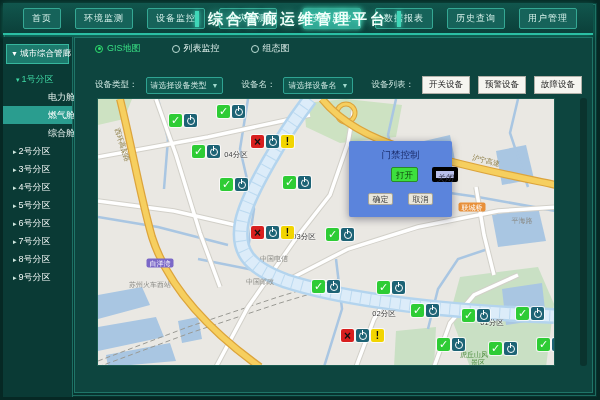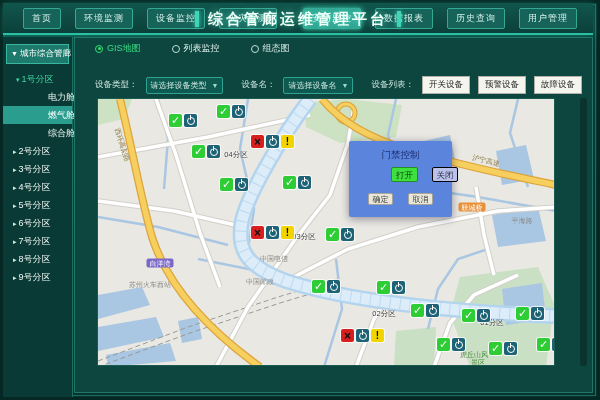--- a/index.html
+++ b/index.html
@@ -89,21 +89,21 @@
   .slabel.road-rot  { color:#8a7a40; transform:translate(-50%,-50%) rotate(14deg); }
 
   
   .dlg { position:absolute; left:251px; top:42px; width:103px; height:76px;
     background:#5b84dc; border-radius:2px; box-shadow:0 2px 8px rgba(0,0,30,.4); }
   .dlg-title { text-align:center; font-size:9.5px; font-weight:normal; color:#1c2f6e; margin-top:8px; }
   .dlg-row1 { position:absolute; left:0; top:26px; width:100%; display:flex; justify-content:center; gap:14px;margin-left:24px; }
   .dlg-row2 { position:absolute; left:0; top:52px; width:100%; display:flex; justify-content:center; gap:15px; }
   .dbtn { font-size:8.5px; border-radius:2px; cursor:pointer; text-align:center; }
   .dbtn.open  { width:27px; height:15px; line-height:14px; background:#3de03d; border:1px solid #2a8a2a; color:#0c3a0c; }
-  .dbtn.close { width:26px; height:15px; line-height:14px; background:#b9c0ea; border:1px solid #000000; color:#333346; }
+  .dbtn.close { width:26px; height:15px; line-height:14px; background:#b9c0ea; border:4px solid #000000; color:#333346;font-style:italic; }
   .dbtn.ok, .dbtn.cancel { width:25px; height:12px; line-height:11px; font-size:8px;
     background:#e9e6da; border:1px solid #a8a598; color:#444; }
 </style>
 </head>
 <body>
 
 <div class="frame">
 
   <div class="hdr">
     <div class="nav left">

